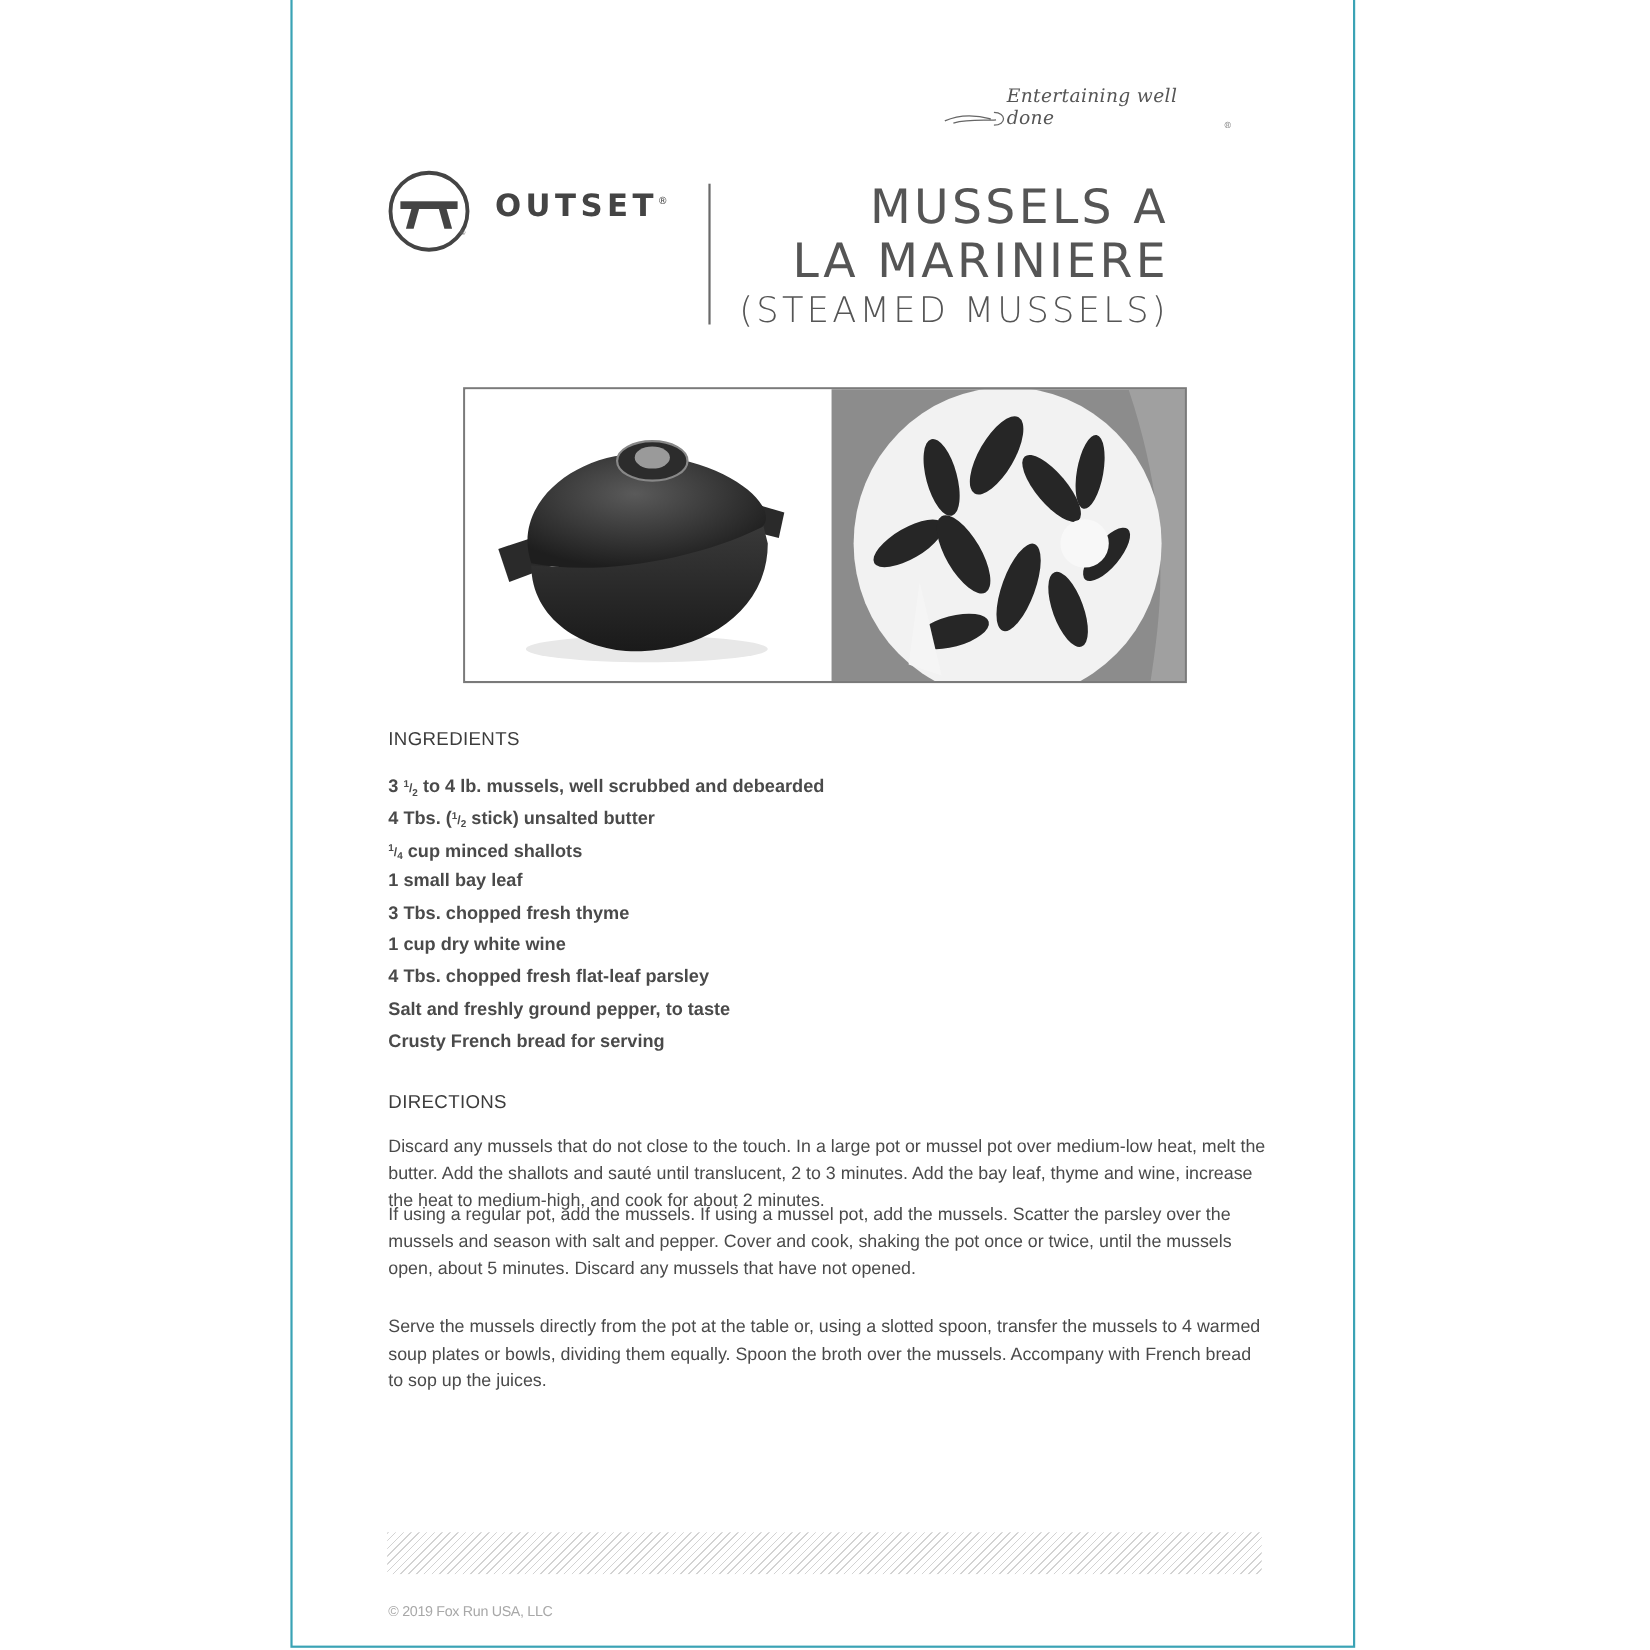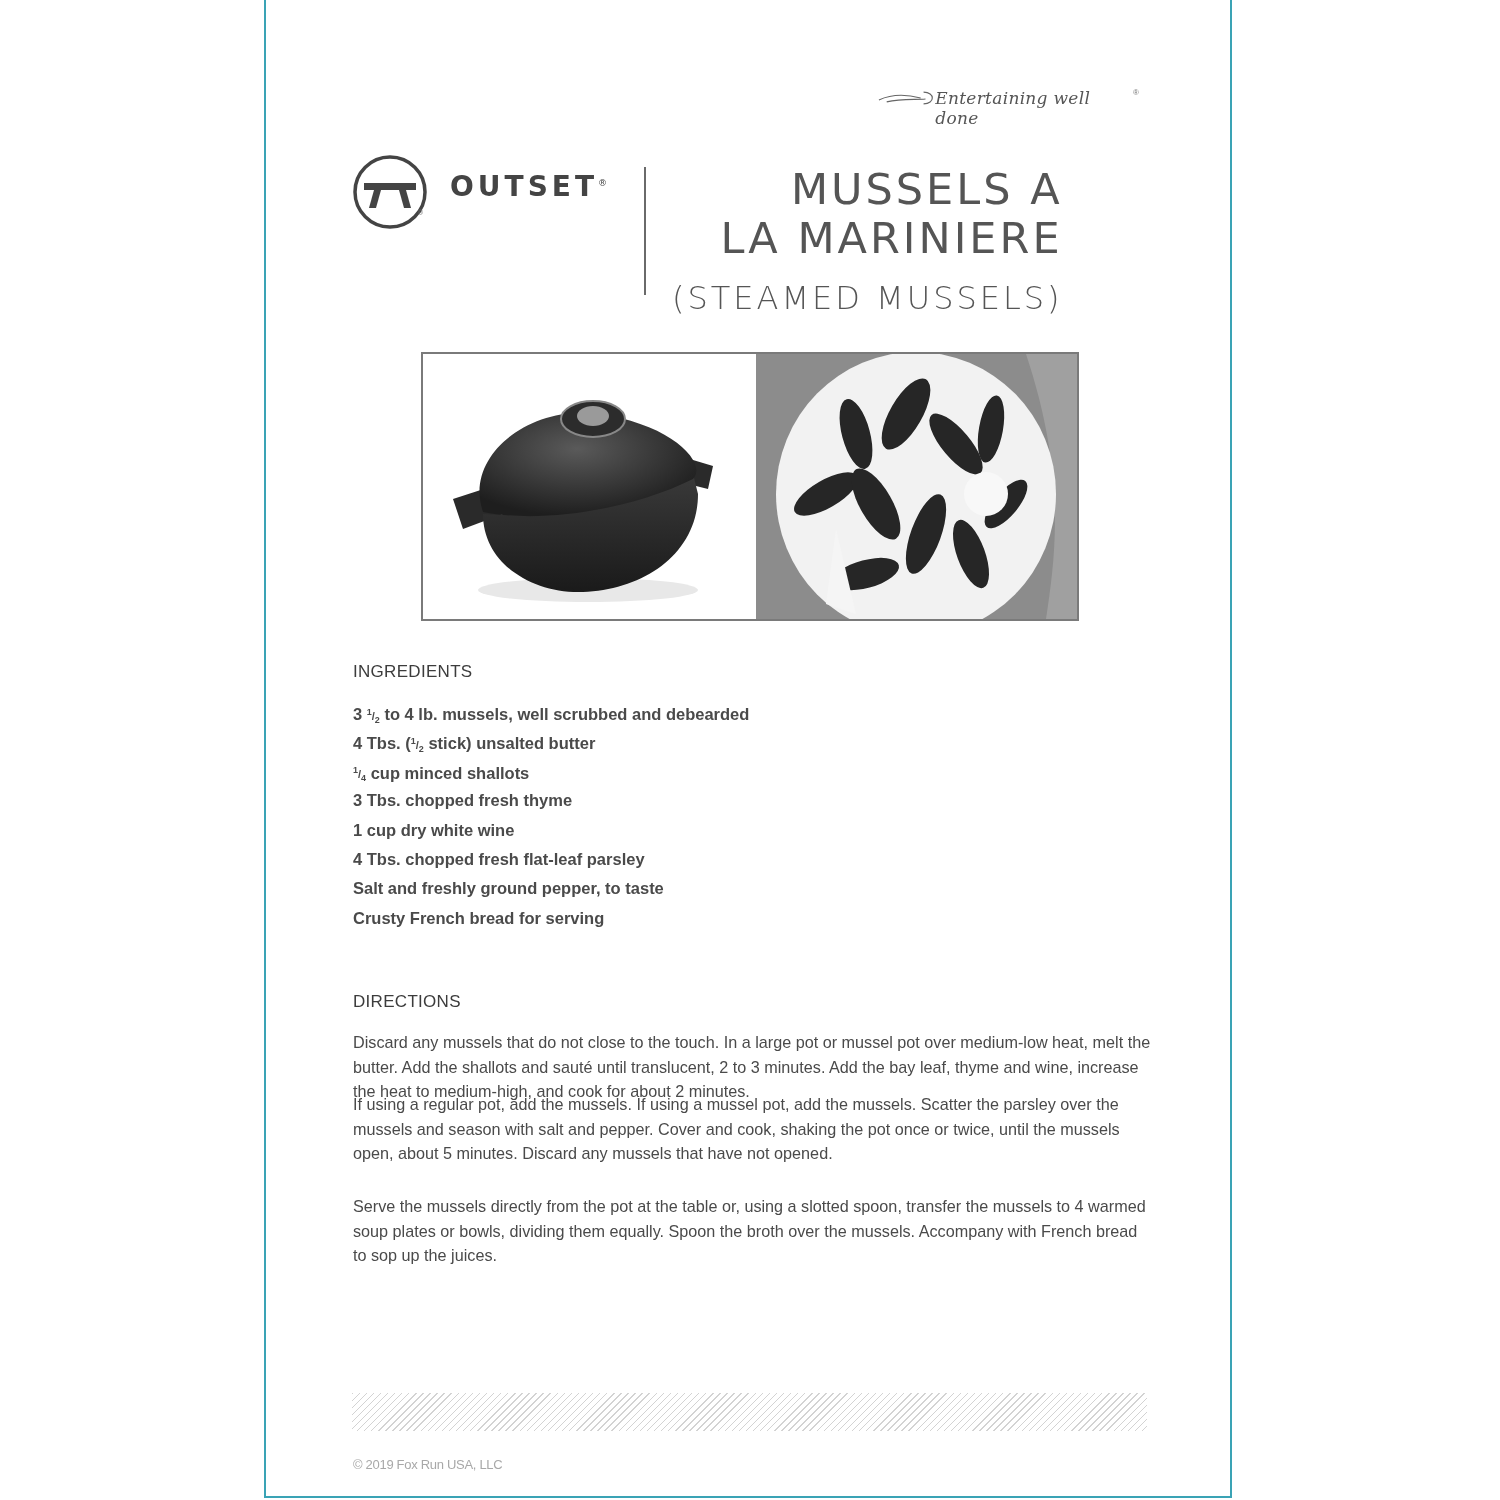--- a/index.html
+++ b/index.html
@@ -1,33 +1,33 @@
 <!DOCTYPE html>
 <html><head>
 <meta charset="utf-8">
 <style>
   html, body { margin:0; padding:0; background:#ffffff; }
   body { width:1500px; height:1500px; position:relative; overflow:hidden; font-family:"Liberation Sans", sans-serif; color:#4a4a4a; }
   .card { position:absolute; left:264px; top:-2px; width:968px; height:1500px; border:2px solid #3aa3b5; border-bottom:2px solid #3aa3b5; box-sizing:border-box; background:#fff; }
-  .tagline { position:absolute; left:877px; top:88px; width:262px; height:30px; display:flex; align-items:flex-start; }
+  .tagline { position:absolute; left:857px; top:88px; width:262px; height:30px; display:flex; align-items:flex-end; }
   .tagline svg { width:60px; height:20px; }
   .tagline-text { font-family:"DejaVu Serif", serif; font-style:italic; font-size:17px; color:#555; letter-spacing:0.3px; }
   .tagline-reg { font-size:8px; vertical-align:super; color:#777; }
 
   .logo { position:absolute; left:352px; top:154px; width:76px; height:76px; }
   .brand { position:absolute; left:450px; top:170px; font-size:28px; letter-spacing:4px; color:#444; font-weight:bold; font-family:"DejaVu Sans", sans-serif; }
   .brand-reg { font-size:9px; vertical-align:super; letter-spacing:0; font-weight:normal; }
   .logo-reg { position:absolute; left:418px; top:209px; font-size:7px; color:#666; }
   .divider { position:absolute; left:644px; top:167px; width:2px; height:128px; background:#6a6a6a; }
 
   .title { position:absolute; left:672px; top:168px; font-family:"DejaVu Sans", sans-serif; font-weight:200; color:#555; line-height:1; }
   .title .l1, .title .l2 { font-size:43px; letter-spacing:3px; display:block; font-weight:normal;text-align:right; -webkit-text-stroke:0; }
   .title .l1 { margin-top:0; }
   .title .l2 { margin-top:6px; }
-  .title .l3 { font-size:32px; letter-spacing:3px; display:block; margin-top:22px; }
+  .title .l3 { font-size:32px; letter-spacing:3px; display:block; margin-top:6px; }
 
   .photos { position:absolute; left:421px; top:352px; width:658px; height:269px; border:2px solid #7a7a7a; box-sizing:border-box; display:flex; }
   .photo-pot { width:333px; height:100%; background:#fff; position:relative; }
   .photo-mussels { flex:1; height:100%; background:#8a8a8a; position:relative; overflow:hidden; }
 
   .section-title { position:absolute; left:353px; font-size:17px; color:#3c3c3c; letter-spacing:0.3px; }
   .ing-list { position:absolute; left:353px; top:700px; margin:0; padding:0; list-style:none;font-weight:bold; }
   .ing-list li { font-size:16.5px; height:29.4px; line-height:24px; color:#4a4a4a; }
   .frac { font-size:11px; }
   .frac sup { font-size:9px; }
@@ -112,20 +112,21 @@
       <path d="M80 175 L100 260 L70 250 Z" fill="#f5f5f5"></path>
     </svg>
   </div>
 </div>
 
 <div class="section-title" style="top:662px;">INGREDIENTS</div>
 <ul class="ing-list">
   <li><span>3 </span><span class="frac"><sup>1</sup>/<sub>2</sub></span><span> to 4 lb. mussels, well scrubbed and debearded</span></li>
   <li><span>4 Tbs. (</span><span class="frac"><sup>1</sup>/<sub>2</sub></span><span> stick) unsalted butter</span></li>
   <li><span></span><span class="frac"><sup>1</sup>/<sub>4</sub></span><span> cup minced shallots</span></li>
+  <li>1 small bay leaf</li>
   <li>3 Tbs. chopped fresh thyme</li>
   <li>1 cup dry white wine</li>
   <li>4 Tbs. chopped fresh flat-leaf parsley</li>
   <li>Salt and freshly ground pepper, to taste</li>
   <li>Crusty French bread for serving</li>
 </ul>
 
 <div class="section-title" style="top:992px;">DIRECTIONS</div>
 <p class="para" style="top:1030px;">Discard any mussels that do not close to the touch. In a large pot or mussel pot over medium-low heat, melt the butter. Add the shallots and sauté until translucent, 2 to 3 minutes. Add the bay leaf, thyme and wine, increase the heat to medium-high, and cook for about 2 minutes.</p>
 <p class="para" style="top:1092px;">If using a regular pot, add the mussels. If using a mussel pot, add the mussels. Scatter the parsley over the mussels and season with salt and pepper. Cover and cook, shaking the pot once or twice, until the mussels open, about 5 minutes. Discard any mussels that have not opened.</p>

